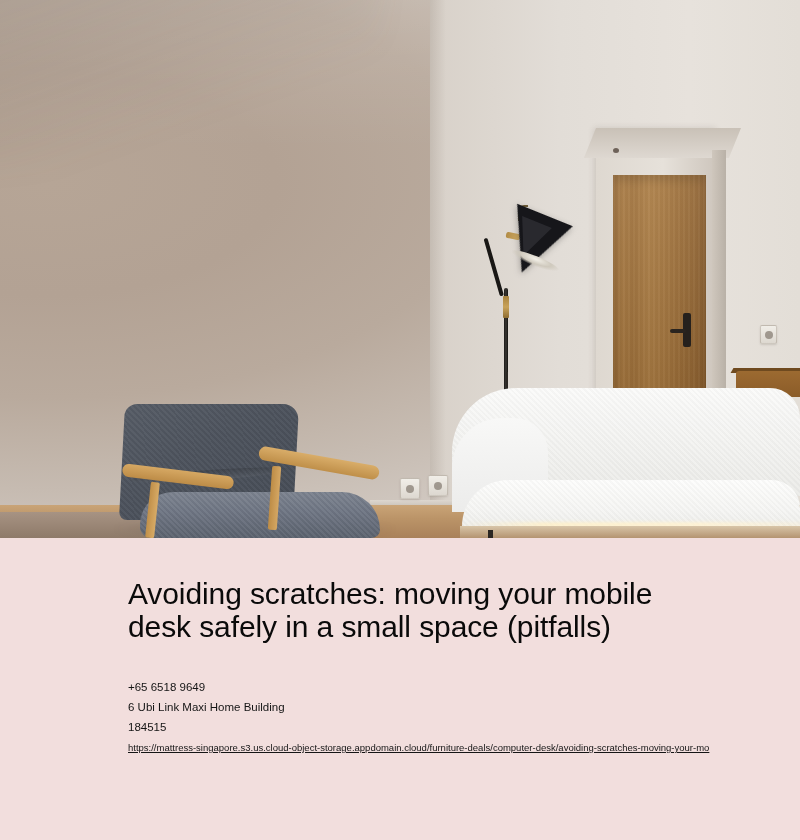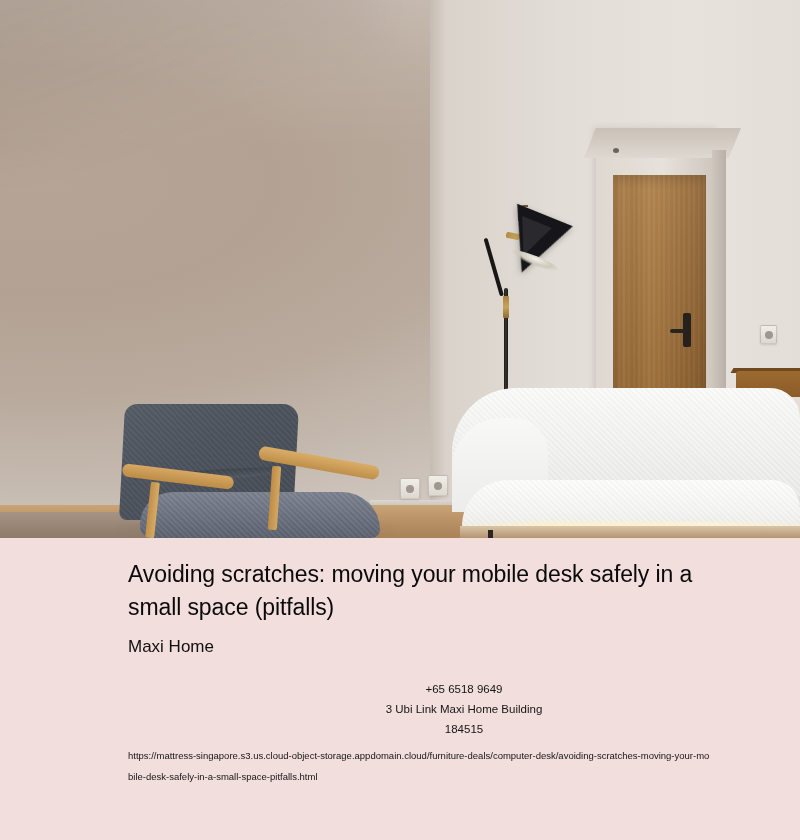--- a/index.html
+++ b/index.html
@@ -292,46 +292,46 @@
   }
 
   
   .panel{
     position:absolute; left:0; top:538px; width:800px; height:302px;
     background:#f2dedd;
   }
   .panel-inner{ position:absolute; left:128px; top:0; width:672px; }
 
   .title{
-    font-size:23px;
+    font-size:30px;
     line-height:33px;
     font-weight:400;
     color:#0a0a0a;
     letter-spacing:-.1px;
     width:580px;
-    margin-top:20px;
+    margin-top:39px;
   }
   .brand{
     font-size:17px;
     color:#101010;
     margin-top:13px;
     font-weight:400;
   }
-  .contact{ margin-top:22px;text-align:center; }
+  .contact{ margin-top:34px; }
   .contact-line{
     font-size:11.5px;
     color:#151515;
     line-height:20px;
   }
   .url{
-    margin-top:6px;
     font-size:9.5px;
     line-height:21px;
     color:#151515;
     white-space:nowrap;
+    text-decoration:underline;
   }
   .url-2{ white-space:nowrap; }
 </style>
 </head>
 <body>
 
 <div class="page">
 
   <div class="hero">
     <div class="wall-main"></div>
@@ -389,30 +389,28 @@
       <div class="sofa-base"></div>
       <div class="sofa-leg"></div>
     </div>
   </div>
 
   <div class="panel">
     <div class="panel-inner">
 
       <div class="title">Avoiding scratches: moving your mobile desk safely in a small space (pitfalls)</div>
 
-      <div class="brand">Maxi Home</div>
 
       <div class="contact">
         <div class="contact-line">+65 6518 9649</div>
-        <div class="contact-line">3 Ubi Link Maxi Home Building</div>
+        <div class="contact-line">6 Ubi Link Maxi Home Building</div>
         <div class="contact-line">184515</div>
       </div>
 
       <div class="url">
         <div class="url-1">https://mattress-singapore.s3.us.cloud-object-storage.appdomain.cloud/furniture-deals/computer-desk/avoiding-scratches-moving-your-mo</div>
-        <div class="url-2">bile-desk-safely-in-a-small-space-pitfalls.html</div>
       </div>
 
     </div>
 
   </div>
 
 </div>
 
 </body></html>

